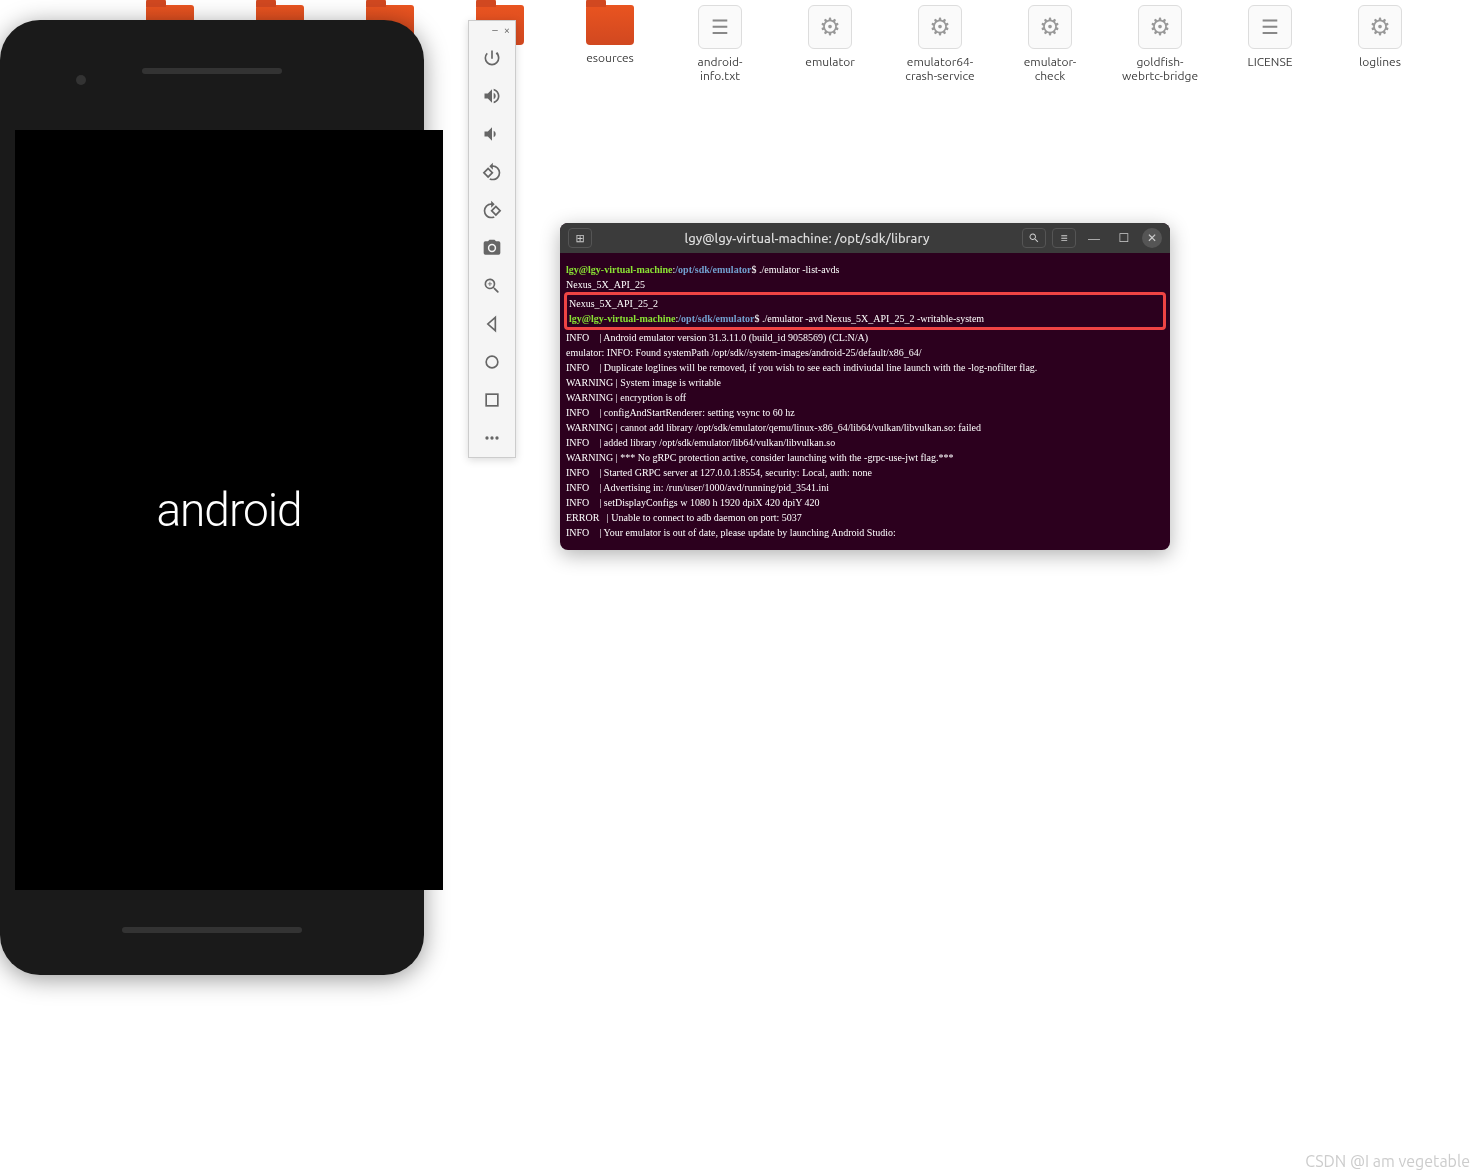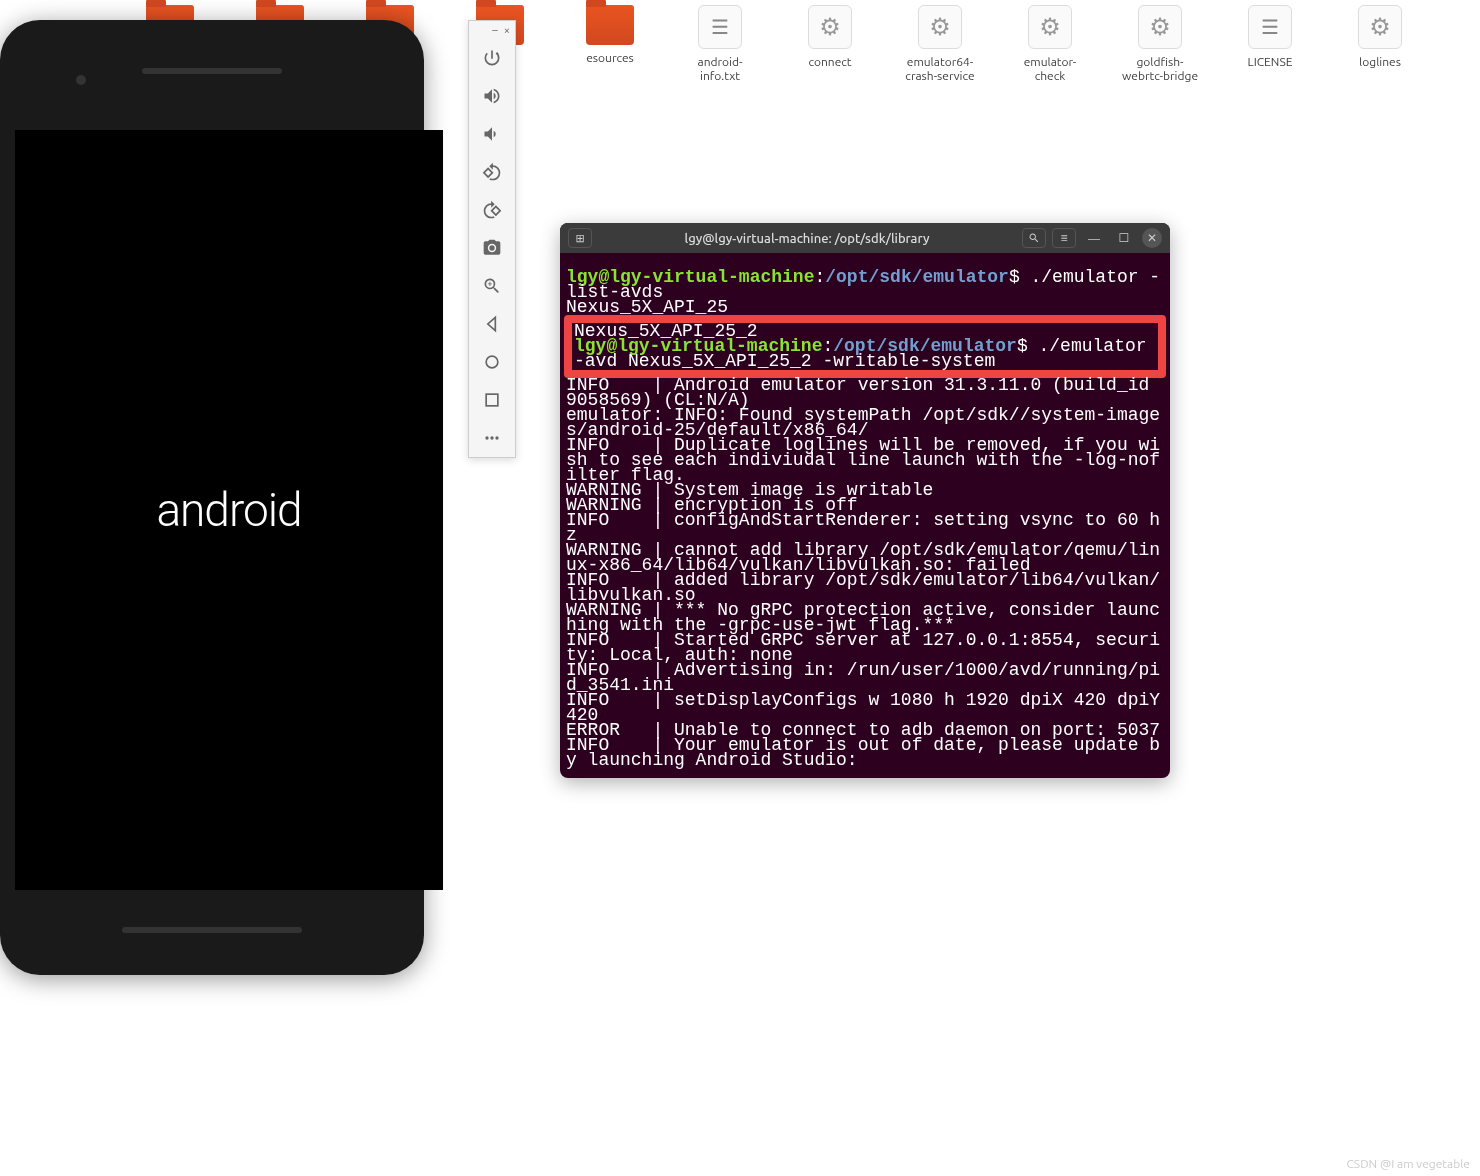--- a/index.html
+++ b/index.html
@@ -206,44 +206,44 @@
       display: flex;
       align-items: center;
       justify-content: center;
       color: #ccc;
       border-radius: 4px;
       font-size: 12px;
     }
     .terminal-winbtn.search, .terminal-winbtn.menu { border: 1px solid #555; }
     .terminal-winbtn.close { background: #555; border-radius: 50%; width: 20px;}
     .terminal-body {
-      padding: 17px 6px 10px;
-      font-family: Liberation Mono, monospace;
-      font-size: 18px;
+      padding: 9px 6px 10px;
+      font-family: Liberation Serif, serif;
+      font-size: 10px;
       line-height: 15px;
       color: #fff;
       white-space: pre-wrap;
       word-break: break-all;
     }
     .t-user { color: #8ae234; font-weight: bold; }
     .t-path { color: #729fcf; font-weight: bold; }
     .highlight-box {
-      border: 8px solid #ef4444;
+      border: 3px solid #ef4444;
       border-radius: 4px;
       padding: 1px 2px;
       margin: 0 -2px;
       display: block;
     }
 
     .watermark {
       position: absolute;
       bottom: 6px;
       right: 10px;
       color: #ccc;
-      font-size: 12px;
+      font-size: 16px;
     }
   </style>
 </head>
 <body>
 
 <div class="desktop-icons">
   <div class="desktop-icon">
       <div class="folder-icon"></div>
       <span class="icon-label"></span>
     </div>
@@ -262,21 +262,21 @@
   <div class="desktop-icon">
       <div class="folder-icon"></div>
       <span class="icon-label">esources</span>
     </div>
   <div class="desktop-icon">
       <div class="file-icon file-icon-lines"></div>
       <span class="icon-label">android-info.txt</span>
     </div>
   <div class="desktop-icon">
       <div class="file-icon file-icon-gear"></div>
-      <span class="icon-label">connect</span>
+      <span class="icon-label">emulator</span>
     </div>
   <div class="desktop-icon">
       <div class="file-icon file-icon-gear"></div>
       <span class="icon-label">emulator64-crash-service</span>
     </div>
   <div class="desktop-icon">
       <div class="file-icon file-icon-gear"></div>
       <span class="icon-label">emulator-check</span>
     </div>
   <div class="desktop-icon">

